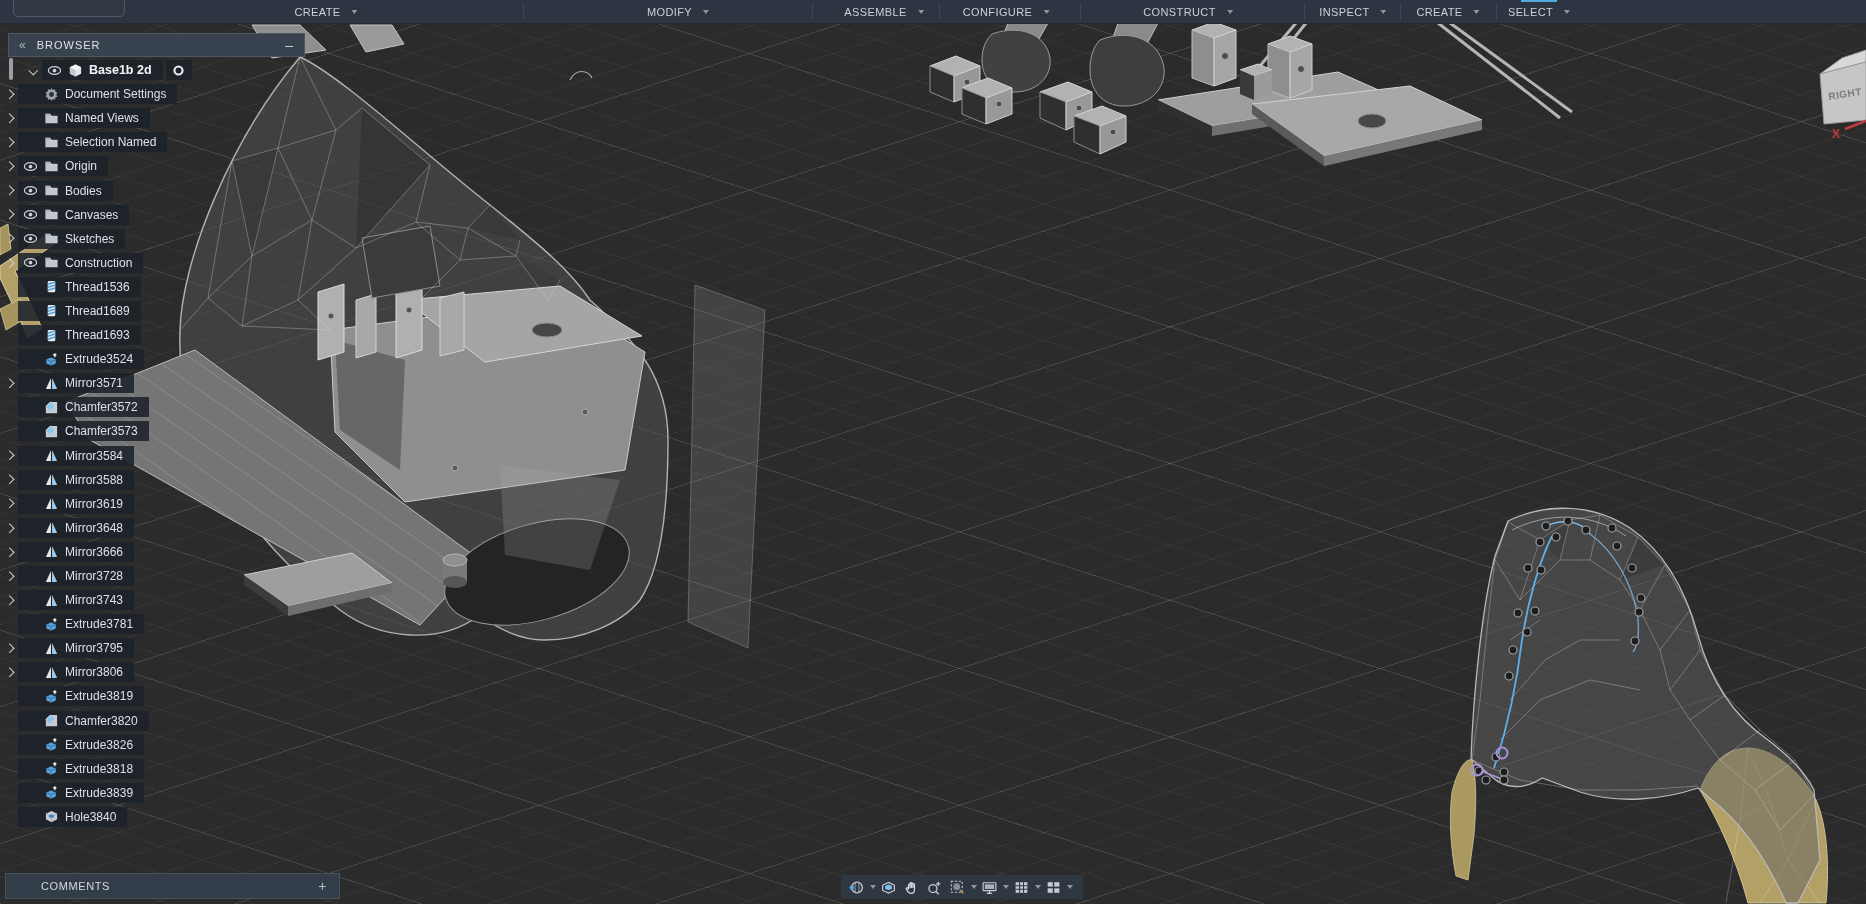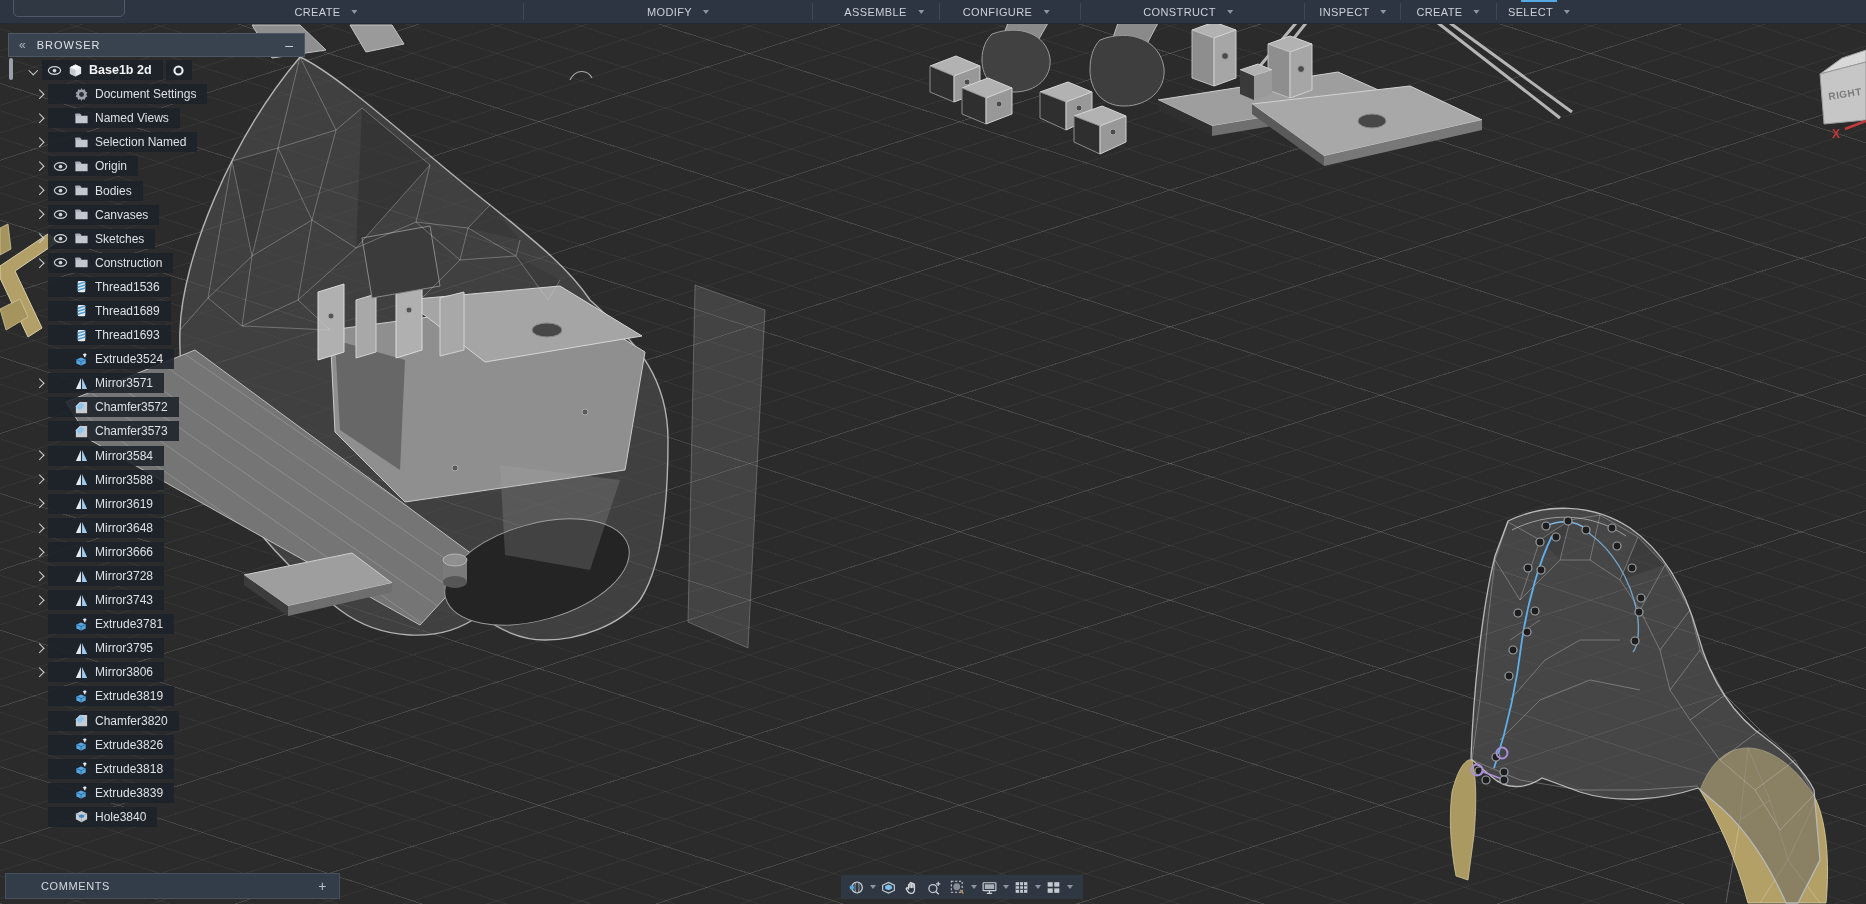--- a/index.html
+++ b/index.html
@@ -31,21 +31,21 @@
   
   .browser{position:absolute;left:0;top:0;width:320px;z-index:20;color:#d9dde1;}
   .bheader{position:absolute;left:8px;top:33px;width:297px;height:24px;background:#39434f;
     border:1px solid #4d5864;box-sizing:border-box;display:flex;align-items:center;font-size:11px;
     letter-spacing:1px;color:#dde1e5;}
   .bheader .collapse{margin:0 10px 0 10px;color:#aeb5bc;font-size:12px;cursor:pointer;}
   .bheader .title{flex:1;}
   .bheader .minim{margin-right:10px;color:#c9ced4;font-size:14px;cursor:pointer;}
   .vscroll{position:absolute;left:9px;top:58px;width:4px;height:22px;border-radius:2px;background:#9aa0a8;}
   .tree{position:absolute;left:0;top:58px;width:320px;}
-  .trow{height:24.1px;display:flex;align-items:center;padding-left:30px;}
+  .trow{height:24.1px;display:flex;align-items:center;}
   .trow.root{padding-left:24px;}
   .chev{width:18px;height:14px;display:flex;align-items:center;justify-content:center;cursor:pointer;}
   .chev::before{content:'';width:5.5px;height:5.5px;border-right:1.3px solid #cdd2d7;
     border-bottom:1.3px solid #cdd2d7;transform:rotate(-45deg);display:block;}
   .chev.down::before{transform:rotate(45deg);}
   .chip{display:inline-flex;align-items:center;gap:6px;background:rgba(28,34,42,0.88);
     padding:2.5px 11px 2.5px 5px;height:15px;}
   .chip .tlabel{font-size:12px;color:#dde0e4;white-space:nowrap;}
   .root .tlabel{font-weight:bold;color:#f2f4f6;font-size:12.5px;}
   .ticon{width:15px;height:15px;display:inline-flex;}

